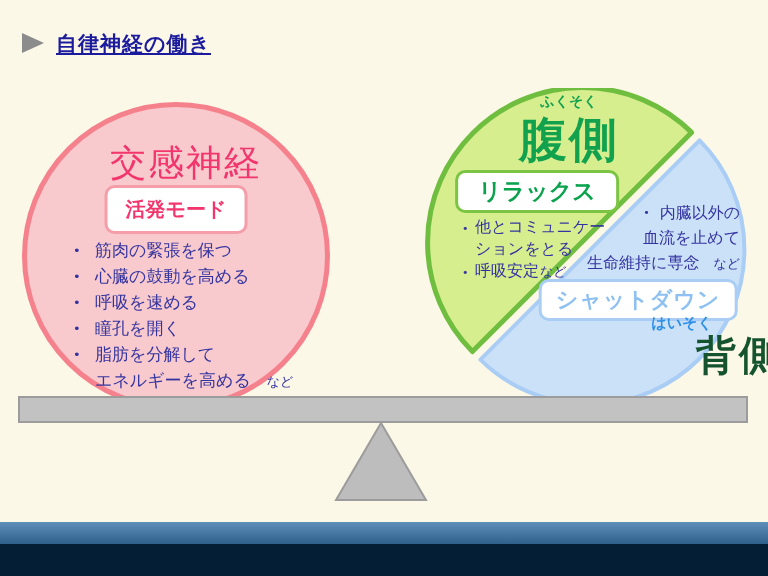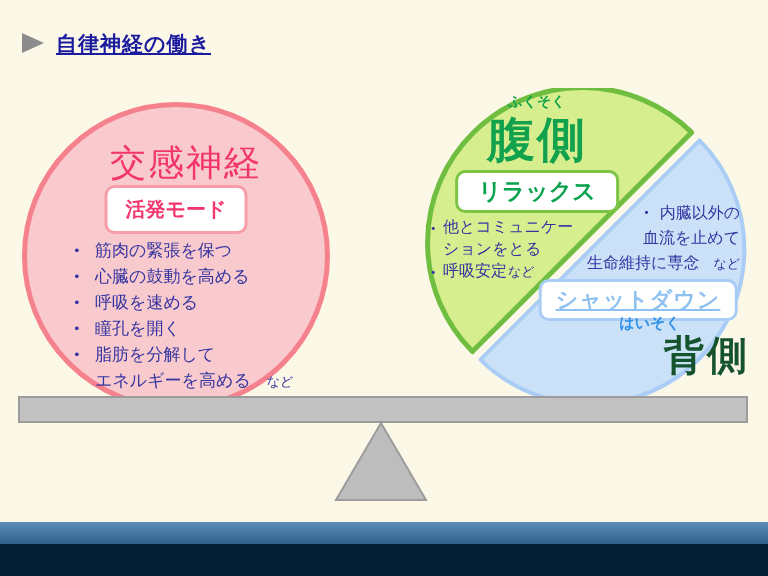--- a/index.html
+++ b/index.html
@@ -25,35 +25,35 @@
     border:3px solid #F59DA9; color:#F2356C; font-size:20px; padding:8px 18px; }
   .pink-bullets { position:absolute; top:127px; left:41px; list-style:none;
     color:#3434A0; font-size:17px; line-height:20px; }
   .pink-bullets li { position:relative; padding-left:27px;margin-top:6px; }
   .pink-bullets li.dot::before { content:"•"; position:absolute; left:5px; top:1px; font-size:13px; }
   .etc { font-size:13px; }
   .pink-bullets .etc { margin-left:16px; }
 
   
   .right-svg { position:absolute; left:418px; top:88px; z-index:1; }
-  .overlay { position:absolute; z-index:2; }
+  .overlay { position:absolute; z-index:2;margin-left:32px; }
   .v-furi  { left:437px; top:93px;  width:200px; text-align:center; font-size:14px; font-weight:bold; color:#12A24E; }
   .v-title { left:437px; top:108px; width:200px; text-align:center; font-size:48px; font-weight:800; color:#12A24E; letter-spacing:2px; }
   .green-badge { top:170px; left:537px; transform:translateX(-50%);
     border:3px solid #7CC443; color:#0AA24D; font-size:23px; padding:3px 20px; }
   .v-bullets { left:430px; top:216px; color:#3434A0; font-size:16px; line-height:22px; }
   .v-bullets .line { position:relative; padding-left:13px; }
   .v-bullets .line.dot::before { content:"•"; position:absolute; left:0; top:2px; font-size:11px; }
   .v-bullets .etc { margin-left:1px; }
 
   .d-notes { right:28px; top:200px; text-align:right; color:#3434A0; font-size:16px; line-height:25px; }
   .d-notes .dot-line::before { content:"•"; font-size:11px; margin-right:10px; vertical-align:2px; }
   .d-notes .etc { margin-left:14px; }
   .blue-badge { top:279px; left:638px; transform:translateX(-50%);
-    border:3px solid #A9CDF5; color:#8EC1F2; font-size:22px; padding:3px 14px; letter-spacing:1px;text-decoration:underline; }
+    border:3px solid #A9CDF5; color:#8EC1F2; font-size:22px; padding:3px 14px; letter-spacing:1px; }
   .d-furi  { left:550px; top:314px; width:200px; text-align:center; font-size:15px; font-weight:bold; color:#2F90E8; }
   .d-title { left:550px; top:328px; width:200px; text-align:right; font-size:40px; font-weight:800; color:#14532d; letter-spacing:3px; }
 
   
   .beam { position:absolute; left:18px; top:396px; width:730px; height:27px;
     background:#C2C2C2; border:2px solid #9C9C9C; z-index:3; }
   .fulcrum { position:absolute; left:333px; top:421px; z-index:3; }
 
   
   .footer-band { position:absolute; left:0; top:522px; width:768px; height:22px;

